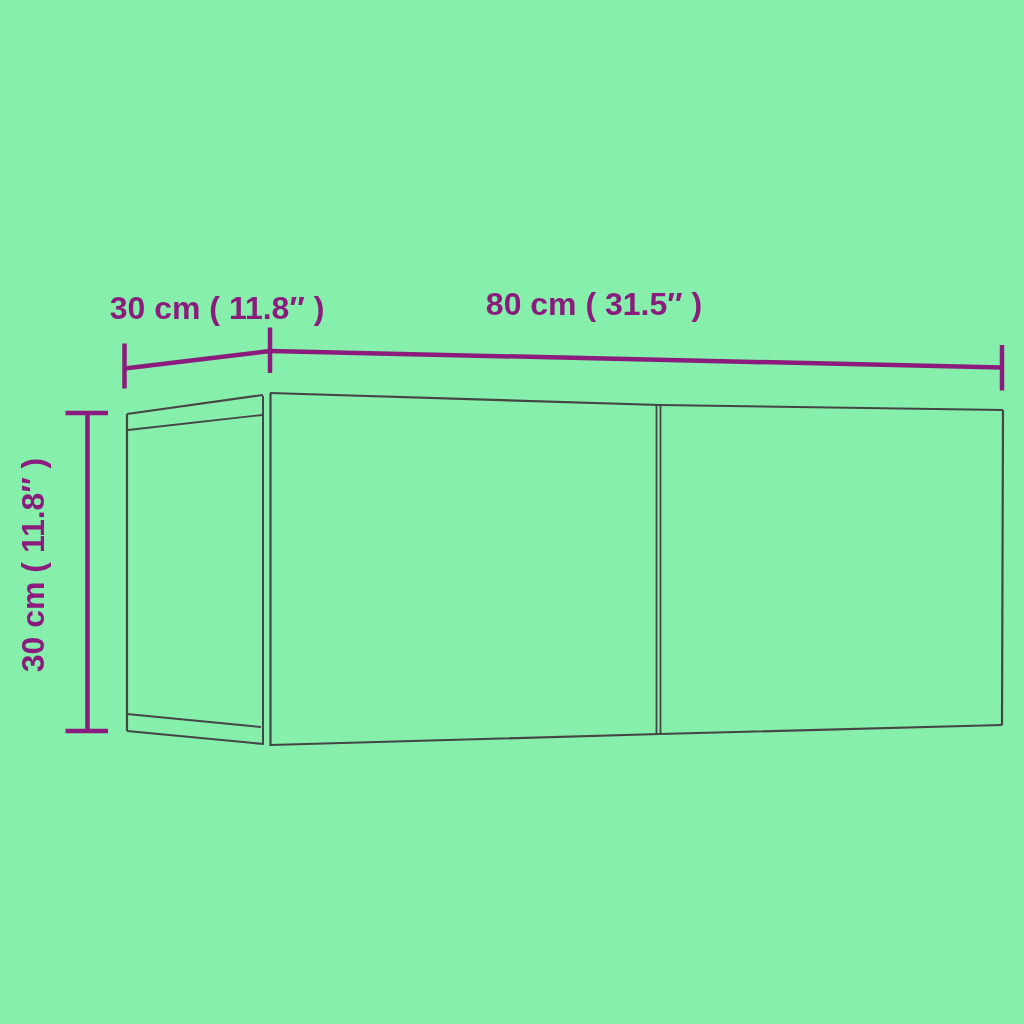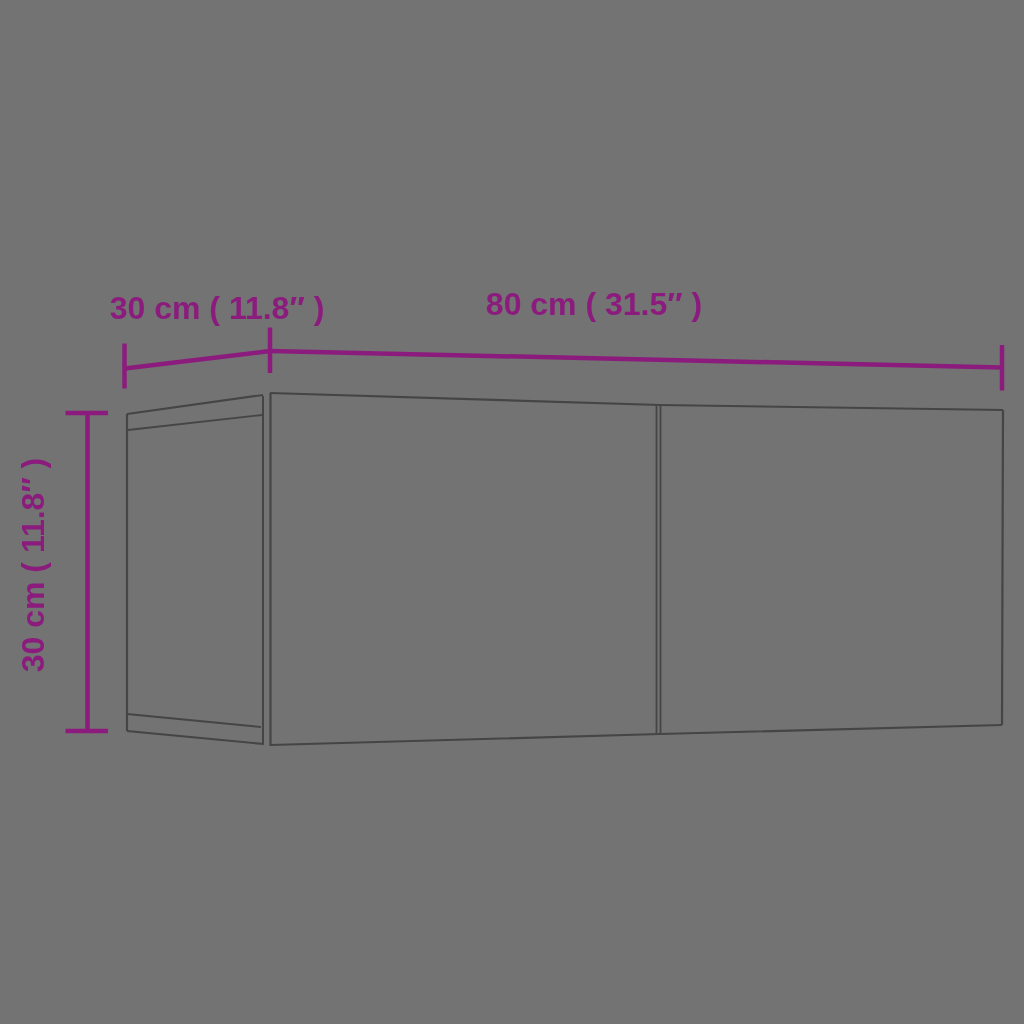--- a/index.html
+++ b/index.html
@@ -4,21 +4,21 @@
 <style>
   html, body {
     margin: 0;
     padding: 0;
     background: #ffffff;
   }
   .stage {
     position: relative;
     width: 1024px;
     height: 1024px;
-    background: #737373;
+    background: #86efac;
     overflow: hidden;
     font-family: "Liberation Sans", sans-serif;
   }
   svg text {
     font-family: "Liberation Sans", "DejaVu Sans", sans-serif;
     font-weight: 700;
     font-size: 32px;
     letter-spacing: 0px;
   }
 </style>

